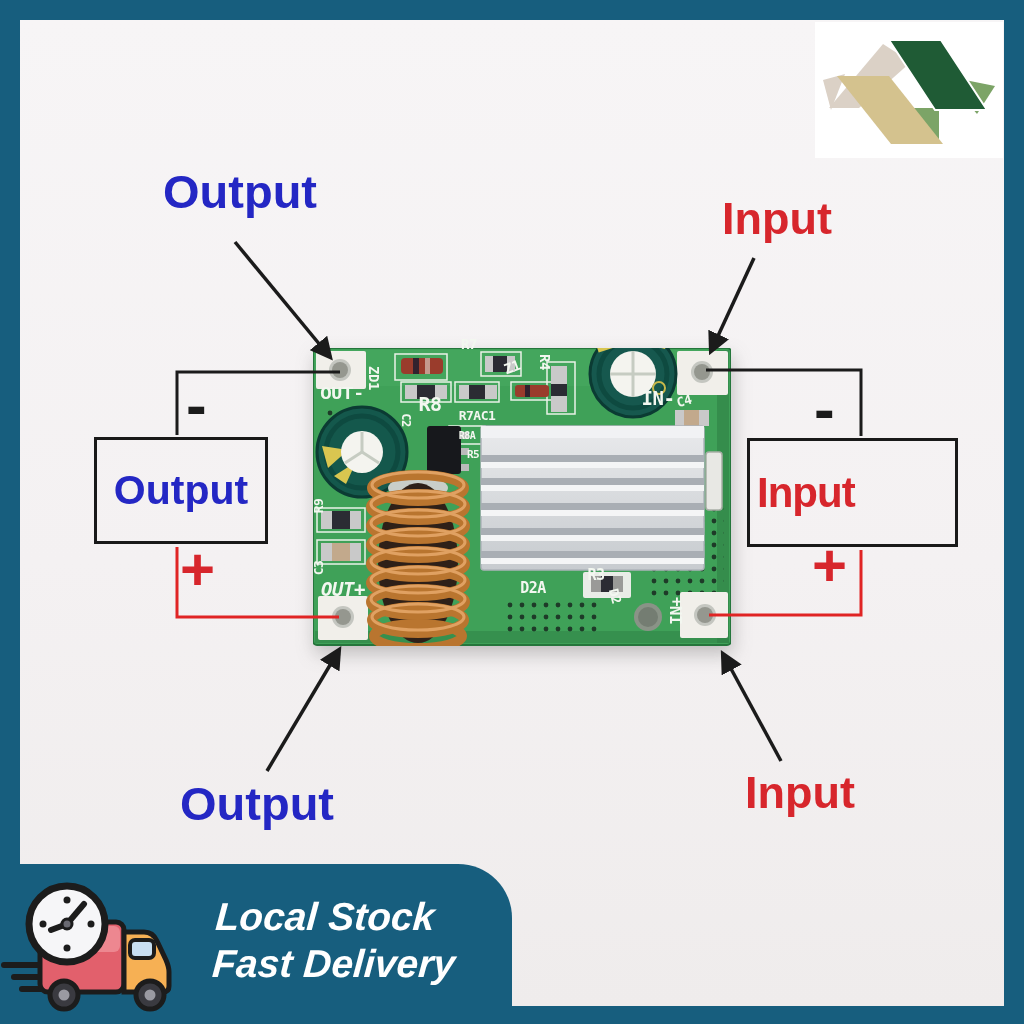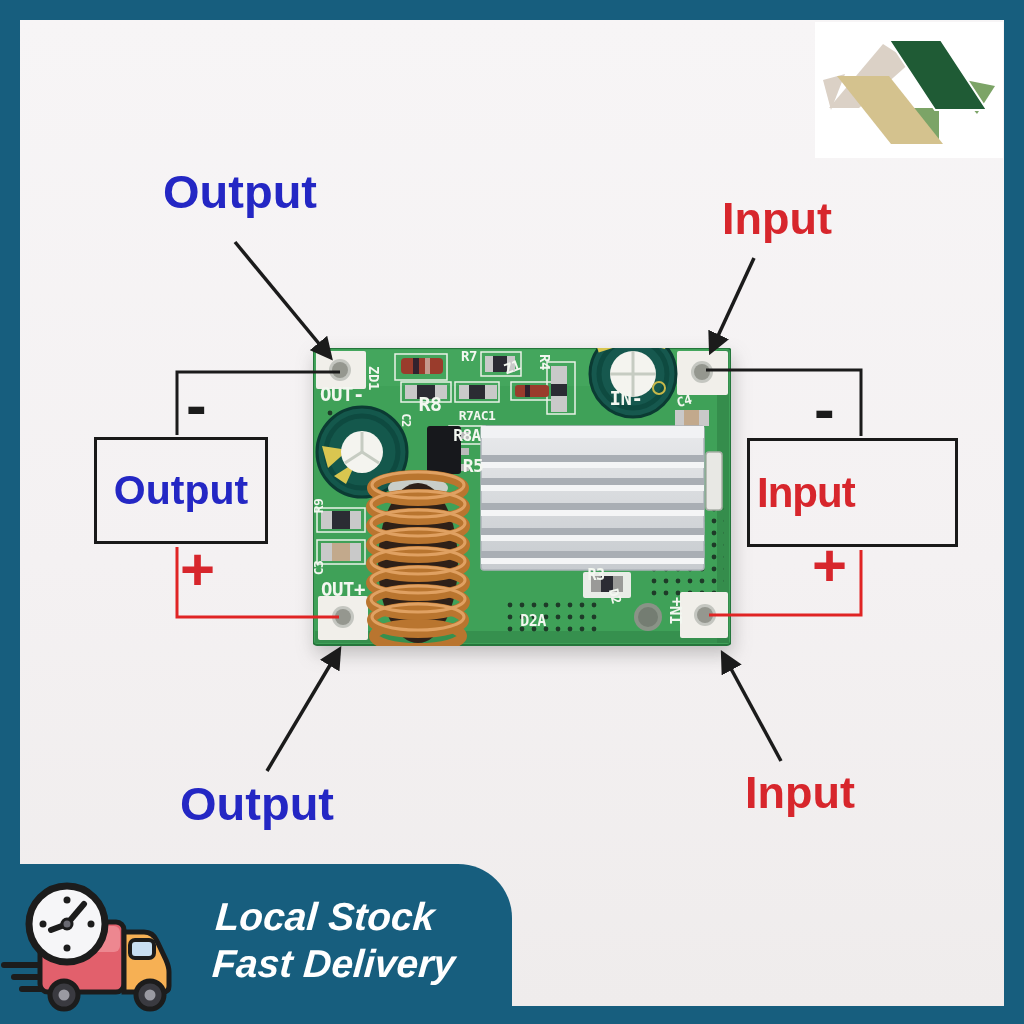--- a/index.html
+++ b/index.html
@@ -194,37 +194,37 @@
       </g>
     </g>
 
     <g>
       <circle cx="335" cy="269" r="14" fill="#8A9387"></circle>
         <circle cx="335" cy="269" r="10" fill="#747D72"></circle>
     </g>
   </svg>
 
   <div id="silk-layer">
-      <span class="silk" style="left: 342px; top: 394px; font-size: 19px; transform: translate(-50%, -50%) rotate(0deg);">OUT-</span>
+      <span class="silk" style="left: 342px; top: 394px; font-size: 19px; transform: translate(-50%, -50%) rotate(0deg); font-family: Liberation Mono, monospace;">OUT-</span>
       <span class="silk" style="left: 374px; top: 378px; font-size: 14px; transform: translate(-50%, -50%) rotate(90deg);">ZD1</span>
-      <span class="silk" style="left: 469px; top: 356px; font-size: 14px; transform: translate(-50%, -50%) rotate(0deg);">R7</span>
+      <span class="silk" style="left: 469px; top: 344px; font-size: 14px; transform: translate(-50%, -50%) rotate(0deg);">R7</span>
       <span class="silk" style="left: 512px; top: 367px; font-size: 14px; transform: translate(-50%, -50%) rotate(-20deg);">Z1</span>
       <span class="silk" style="left: 545px; top: 362px; font-size: 14px; transform: translate(-50%, -50%) rotate(90deg);">R4</span>
       <span class="silk" style="left: 430px; top: 404px; font-size: 20px; transform: translate(-50%, -50%) rotate(0deg);">R8</span>
       <span class="silk" style="left: 477px; top: 415px; font-size: 13px; transform: translate(-50%, -50%) rotate(0deg);">R7AC1</span>
-      <span class="silk" style="left: 467px; top: 435px; font-size: 16px; transform: translate(-50%, -50%) rotate(0deg);">R8A</span>
-      <span class="silk" style="left: 473px; top: 454px; font-size: 18px; transform: translate(-50%, -50%) rotate(0deg); margin-top: 11px;">R5</span>
+      <span class="silk" style="left: 467px; top: 435px; font-size: 10px; transform: translate(-50%, -50%) rotate(0deg);">R8A</span>
+      <span class="silk" style="left: 473px; top: 454px; font-size: 11px; transform: translate(-50%, -50%) rotate(0deg);">R5</span>
       <span class="silk" style="left: 406px; top: 420px; font-size: 12px; transform: translate(-50%, -50%) rotate(90deg);">C2</span>
       <span class="silk" style="left: 318px; top: 506px; font-size: 13px; transform: translate(-50%, -50%) rotate(-90deg);">R9</span>
       <span class="silk" style="left: 318px; top: 568px; font-size: 13px; transform: translate(-50%, -50%) rotate(-90deg);">C3</span>
-      <span class="silk" style="left: 343px; top: 589px; font-size: 19px; transform: translate(-50%, -50%) rotate(0deg);">OUT+</span>
-      <span class="silk" style="left: 533px; top: 588px; font-size: 15px; transform: translate(-50%, -50%) rotate(0deg); margin-top: 33px;">D2A</span>
+      <span class="silk" style="left: 343px; top: 589px; font-size: 19px; transform: translate(-50%, -50%) rotate(0deg); font-style: italic;">OUT+</span>
+      <span class="silk" style="left: 533px; top: 588px; font-size: 15px; transform: translate(-50%, -50%) rotate(0deg);">D2A</span>
       <span class="silk" style="left: 596px; top: 575px; font-size: 15px; transform: translate(-50%, -50%) rotate(0deg);">R3</span>
       <span class="silk" style="left: 615px; top: 596px; font-size: 13px; transform: translate(-50%, -50%) rotate(75deg);">D2</span>
-      <span class="silk" style="left: 626px; top: 398px; font-size: 19px; transform: translate(-50%, -50%) rotate(0deg);">IN-</span>
+      <span class="silk" style="left: 658px; top: 398px; font-size: 19px; transform: translate(-50%, -50%) rotate(0deg);">IN-</span>
       <span class="silk" style="left: 684px; top: 401px; font-size: 13px; transform: translate(-50%, -50%) rotate(-15deg);">C4</span>
       <span class="silk" style="left: 676px; top: 611px; font-size: 16px; transform: translate(-50%, -50%) rotate(-90deg);">IN+</span>
     </div>
 
   <svg class="abs" style="left:0;top:0" width="1024" height="1024" viewBox="0 0 1024 1024">
     <defs>
       <marker id="ah" viewBox="0 0 10 10" refX="8" refY="5" markerWidth="6.5" markerHeight="6.5" orient="auto">
         <path d="M0,0 L10,5 L0,10 z" fill="#1B1B1B"></path>
       </marker>
     </defs>

